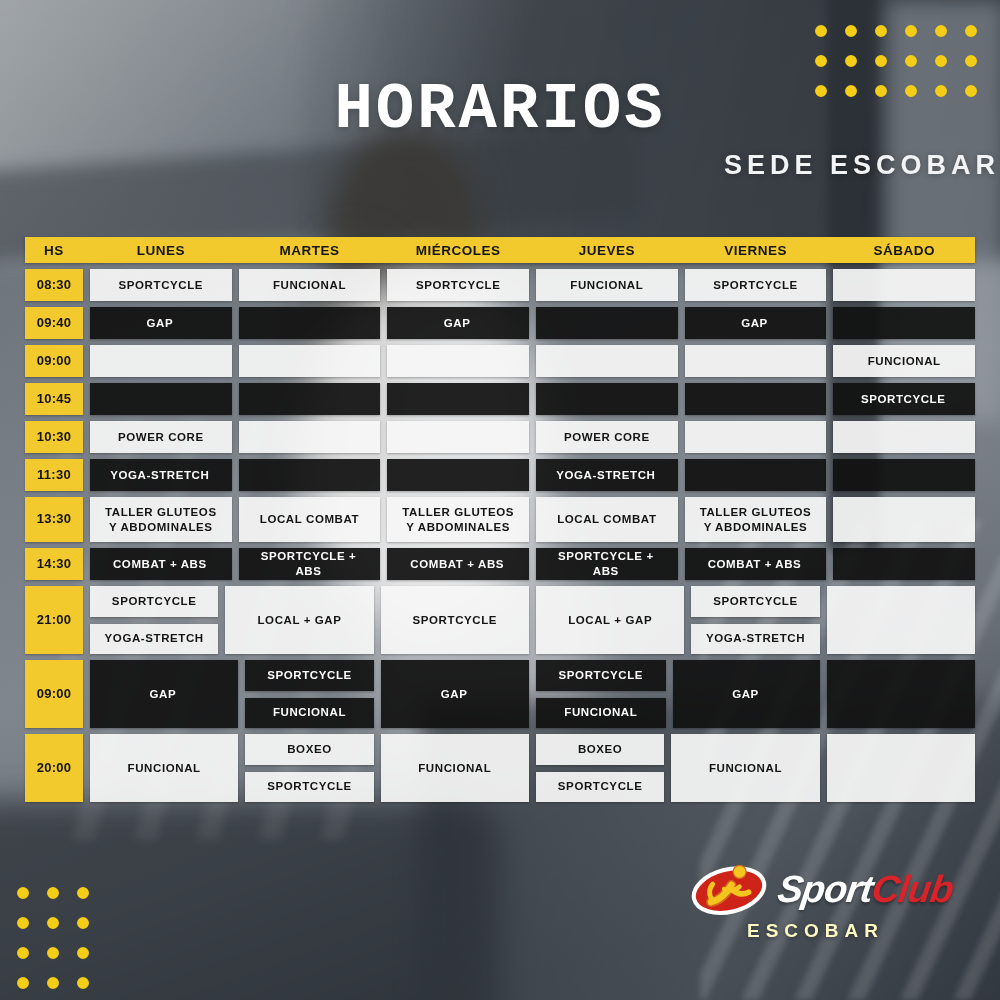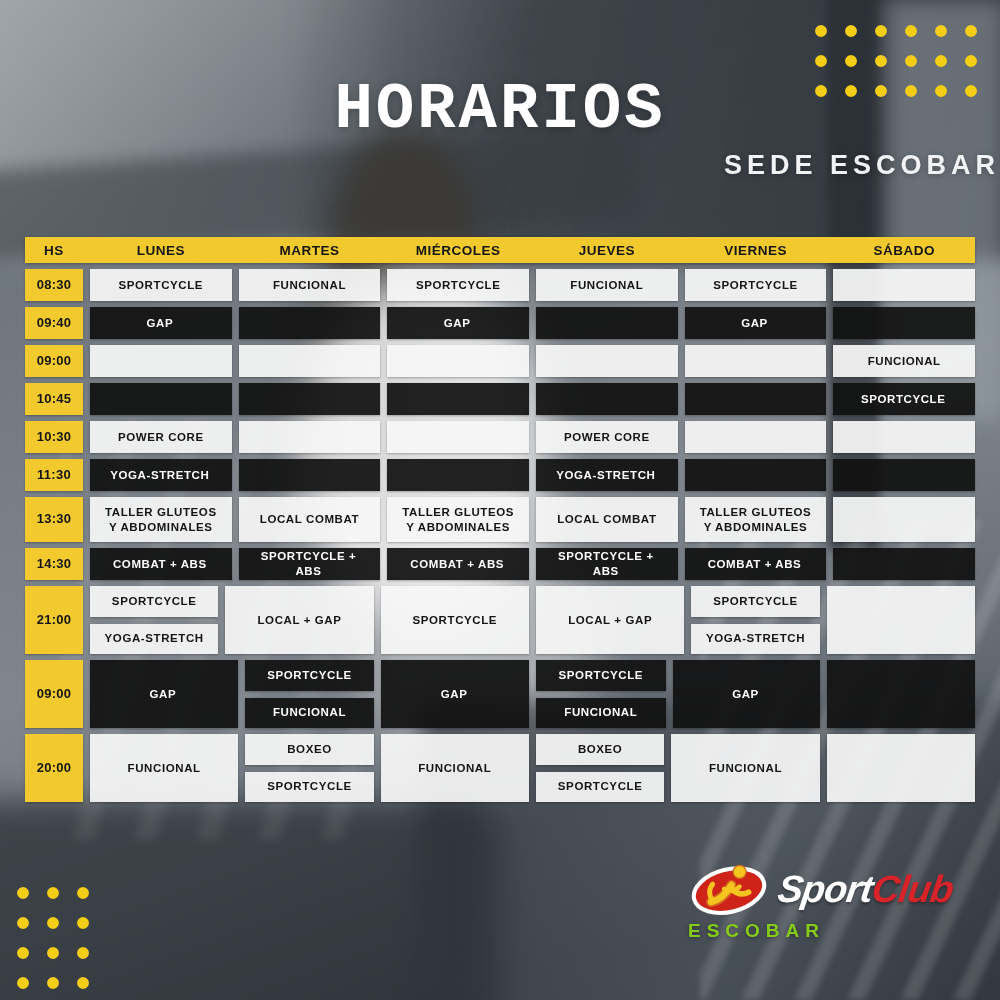--- a/index.html
+++ b/index.html
@@ -77,22 +77,22 @@
   .sub.light{background:rgba(246,246,246,.93);color:#141414;}
   .sub.dark{background:rgba(16,16,16,.92);color:#fdfdfd;}
 
   
   .logo{position:absolute;left:688px;top:858px;display:flex;align-items:center;}
   .logo-icon{width:82px;height:62px;margin-right:8px;}
   .brand{font-style:italic;font-weight:800;font-size:38px;letter-spacing:-1px;
       transform:skewX(-8deg);white-space:nowrap;text-shadow:0 2px 3px rgba(0,0,0,.35);}
   .brand .sport{color:#ffffff;}
   .brand .club{color:#D8232A;}
-  .logo-location{position:absolute;left:688px;top:920px;width:255px;text-align:left;
-      color:#84cc16;font-size:19px;font-weight:700;letter-spacing:6px;
+  .logo-location{position:absolute;left:688px;top:920px;width:255px;text-align:center;
+      color:#fef9c3;font-size:19px;font-weight:700;letter-spacing:6px;
       text-shadow:0 1px 4px rgba(0,0,0,.4);}
 </style>
 </head>
 <body>
 
 <div class="poster">
 
   <div class="bg">
     <div class="shape sh-wall"></div>
     <div class="shape sh-ceiling"></div>

